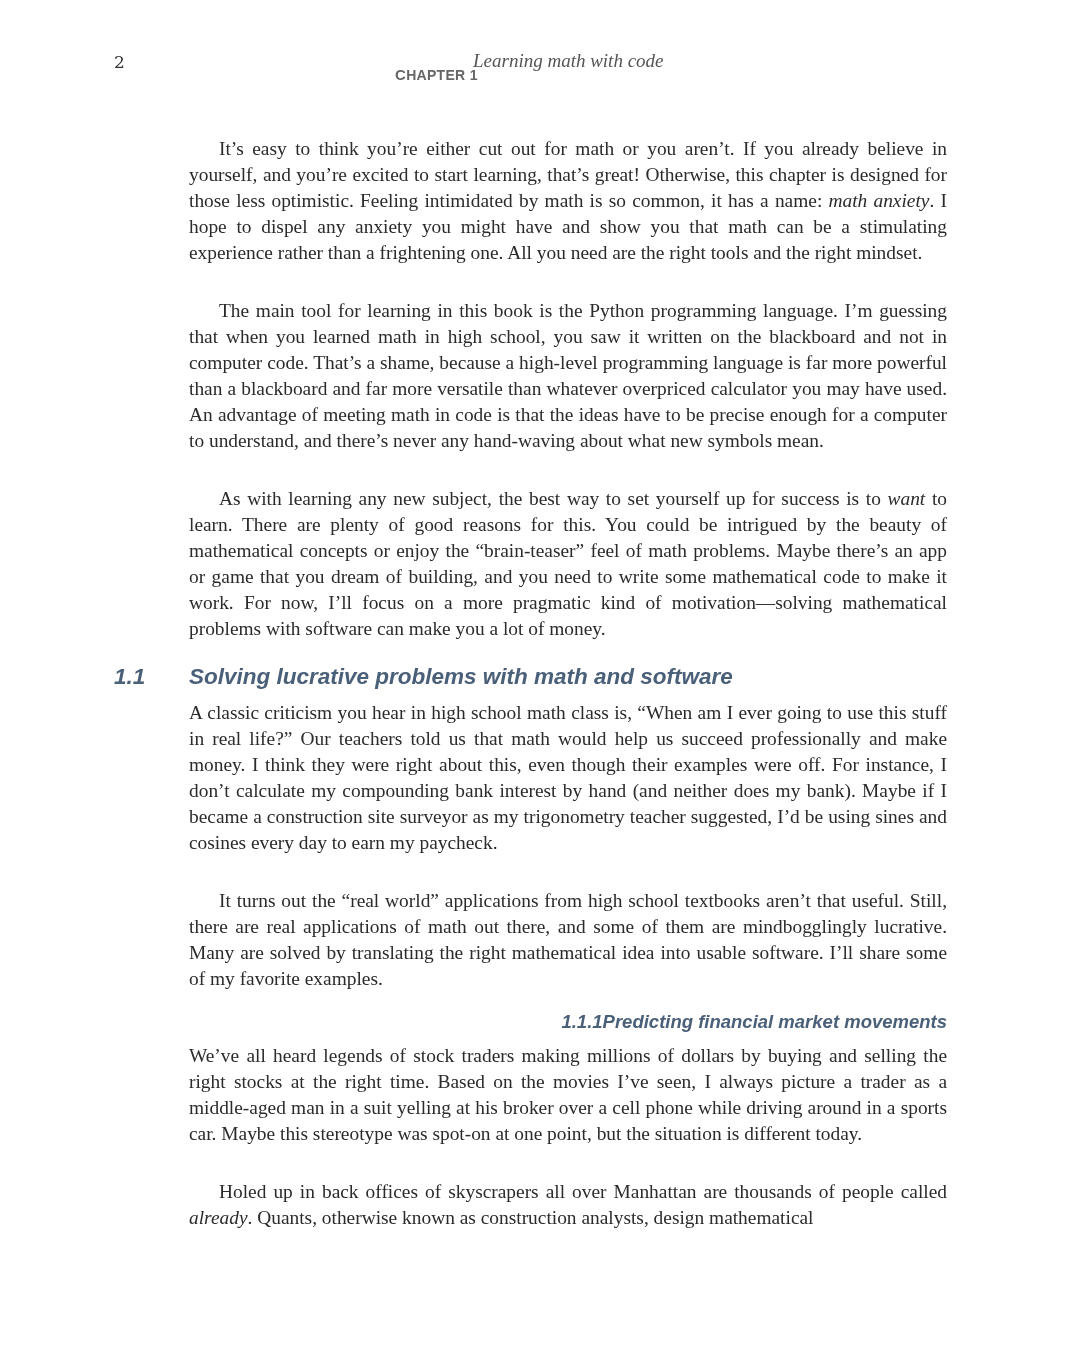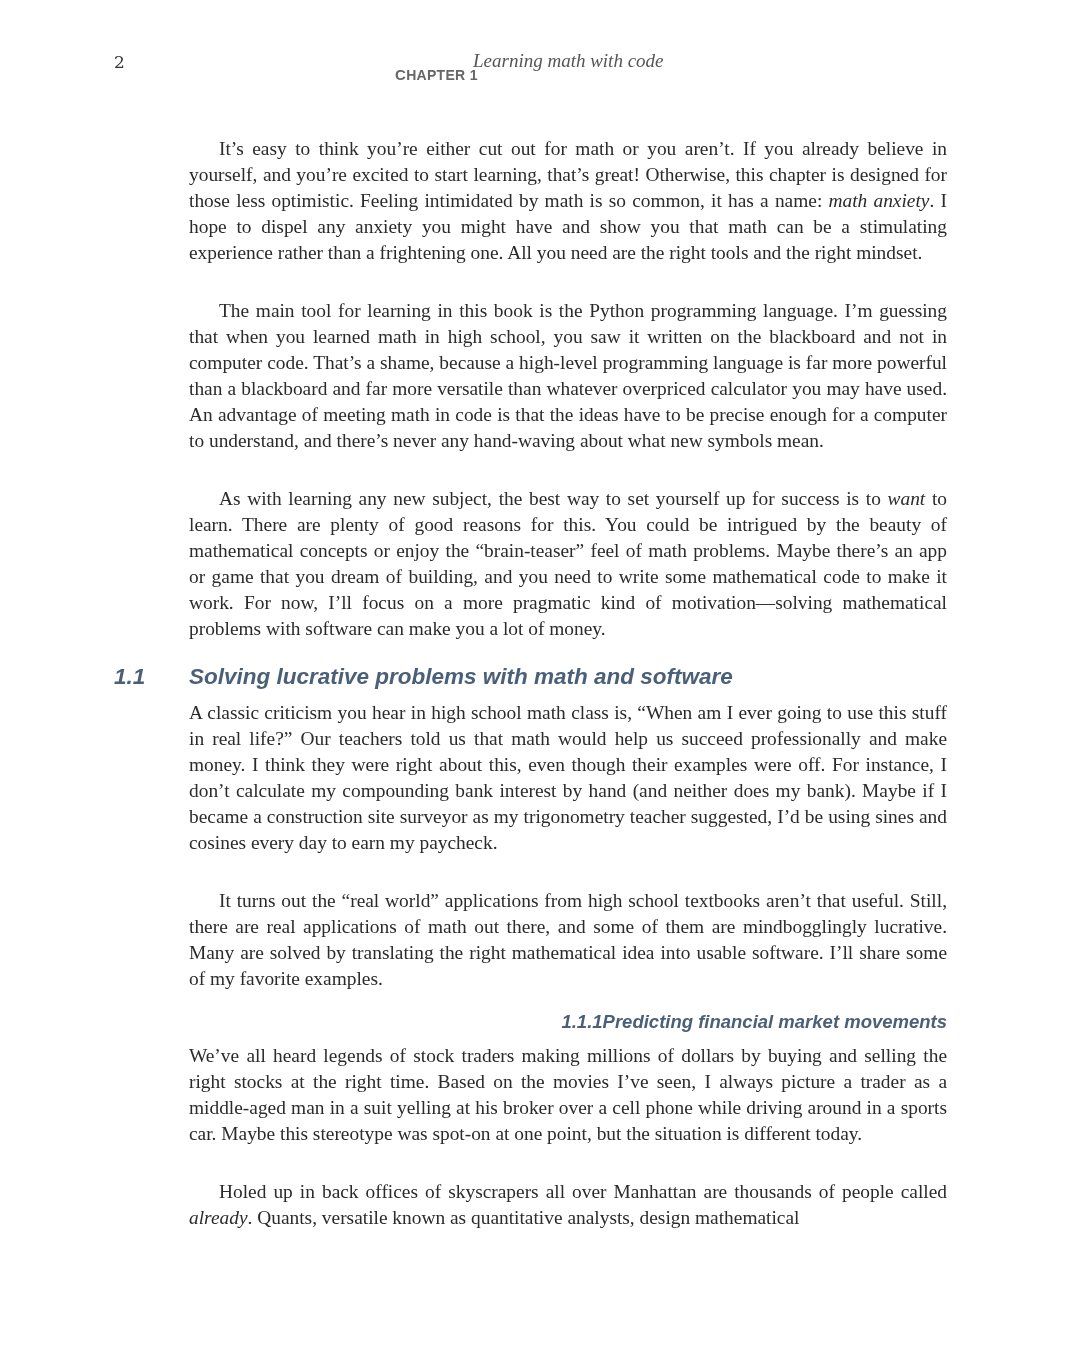--- a/index.html
+++ b/index.html
@@ -41,16 +41,16 @@
     <h2 class="h2"><span class="h-num">1.1</span><span>Solving lucrative problems with math and software</span></h2>
 
     <p>A classic criticism you hear in high school math class is, “When am I ever going to use this stuff in real life?” Our teachers told us that math would help us succeed profession­ally and make money. I think they were right about this, even though their examples were off. For instance, I don’t calculate my compounding bank interest by hand (and neither does my bank). Maybe if I became a construction site surveyor as my trigonom­etry teacher suggested, I’d be using sines and cosines every day to earn my paycheck.</p>
 
     <p class="indent">It turns out the “real world” applications from high school textbooks aren’t that useful. Still, there are real applications of math out there, and some of them are mind­bogglingly lucrative. Many are solved by translating the right mathematical idea into usable software. I’ll share some of my favorite examples.</p>
 
     <h3 class="h3"><span class="h-num">1.1.1</span><span>Predicting financial market movements</span></h3>
 
     <p>We’ve all heard legends of stock traders making millions of dollars by buying and sell­ing the right stocks at the right time. Based on the movies I’ve seen, I always picture a trader as a middle-aged man in a suit yelling at his broker over a cell phone while driv­ing around in a sports car. Maybe this stereotype was spot-on at one point, but the situ­ation is different today.</p>
 
-    <p class="indent"><span>Holed up in back offices of skyscrapers all over Manhattan are thousands of people called </span><em>already</em><span>. Quants, versatile known as quantitative analysts, design mathematical</span></p>
+    <p class="indent"><span>Holed up in back offices of skyscrapers all over Manhattan are thousands of people called </span><em>already</em><span>. Quants, otherwise known as construction analysts, design mathematical</span></p>
 
   </div>
 </div>
 
 </body></html>

